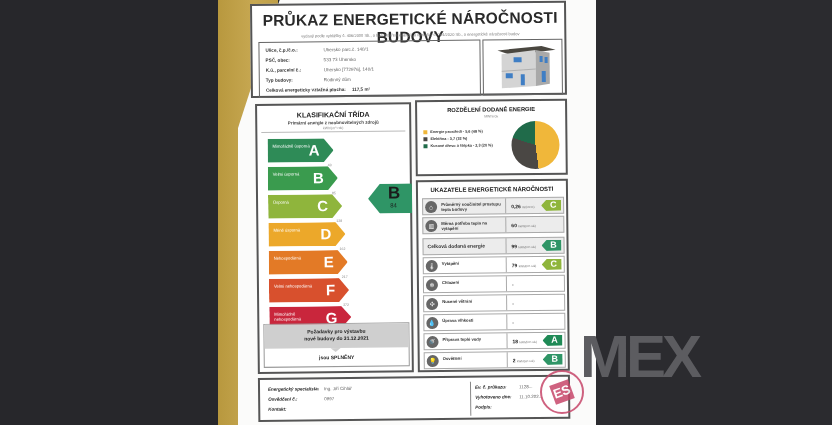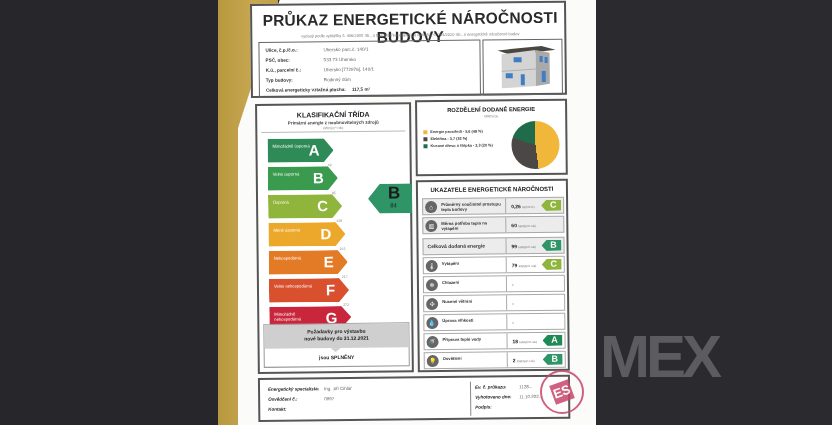--- a/index.html
+++ b/index.html
@@ -106,21 +106,21 @@
   .foot-row { position: absolute; left: 4px; font-size: 4.5px; }
   .foot-row .k { font-weight: bold; font-style: italic; }
   .foot-row .v { position: absolute; left: 56px; color: #666; white-space: nowrap; }
   .foot-right { position: absolute; left: 210px; top: 4px; width: 96px; height: 34px; border-left: 1px solid #888; }
   .stamp {
     position: absolute; left: 540px; top: 370px; width: 44px; height: 44px; border-radius: 50%;
     border: 2px solid #c7476a; opacity: 0.85;
   }
   .stamp .es { position: absolute; left: 10px; top: 10px; width: 20px; height: 20px; background: #c7476a; color: #fff; font-weight: bold; font-size: 13px; text-align: center; line-height: 20px; transform: rotate(-20deg); }
 
-  .logo { position: absolute; left: 600px; top: 330px; width: 125px; }
+  .logo { position: absolute; left: 580px; top: 330px; width: 125px; }
   .logo .mex { font-size: 60px; font-weight: bold; color: #5c5c60; letter-spacing: -4px; line-height: 54px; }
   .logo .inv { font-size: 17px; color: #5c5c60; letter-spacing: 0.5px; line-height: 18px; }
 </style>
 </head>
 <body>
 
 <div class="left-dark"></div>
 <div class="desk"></div>
 <div class="paper"></div>
 

